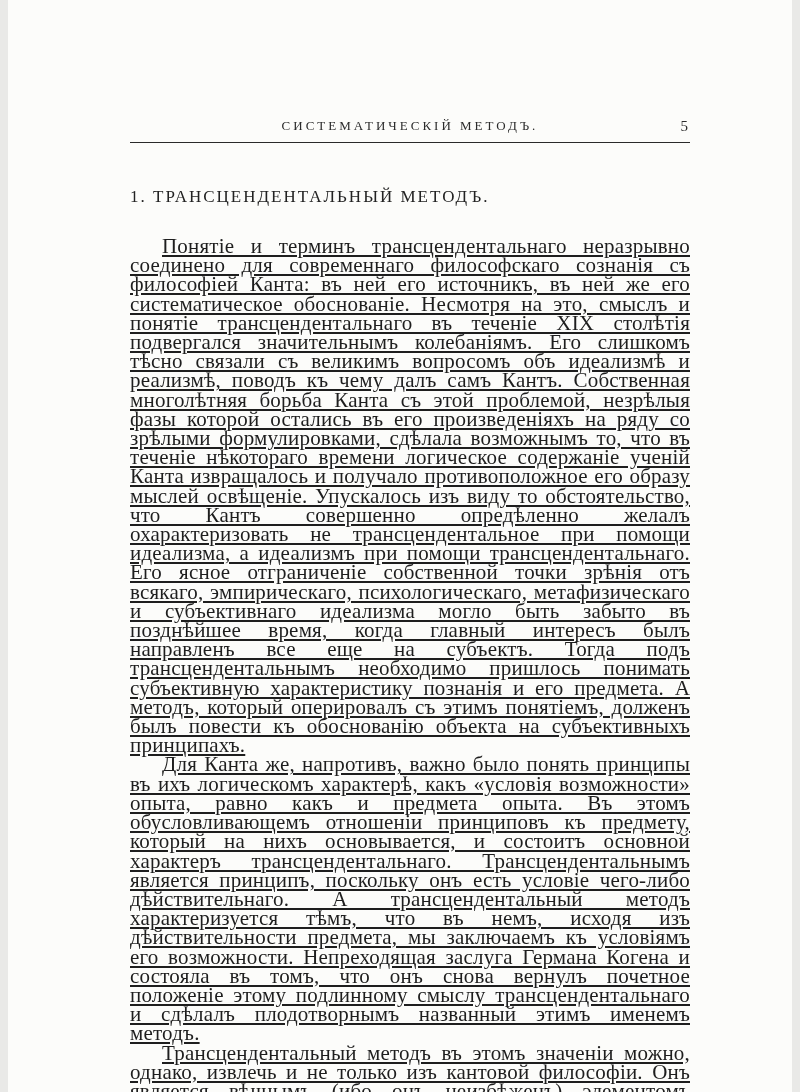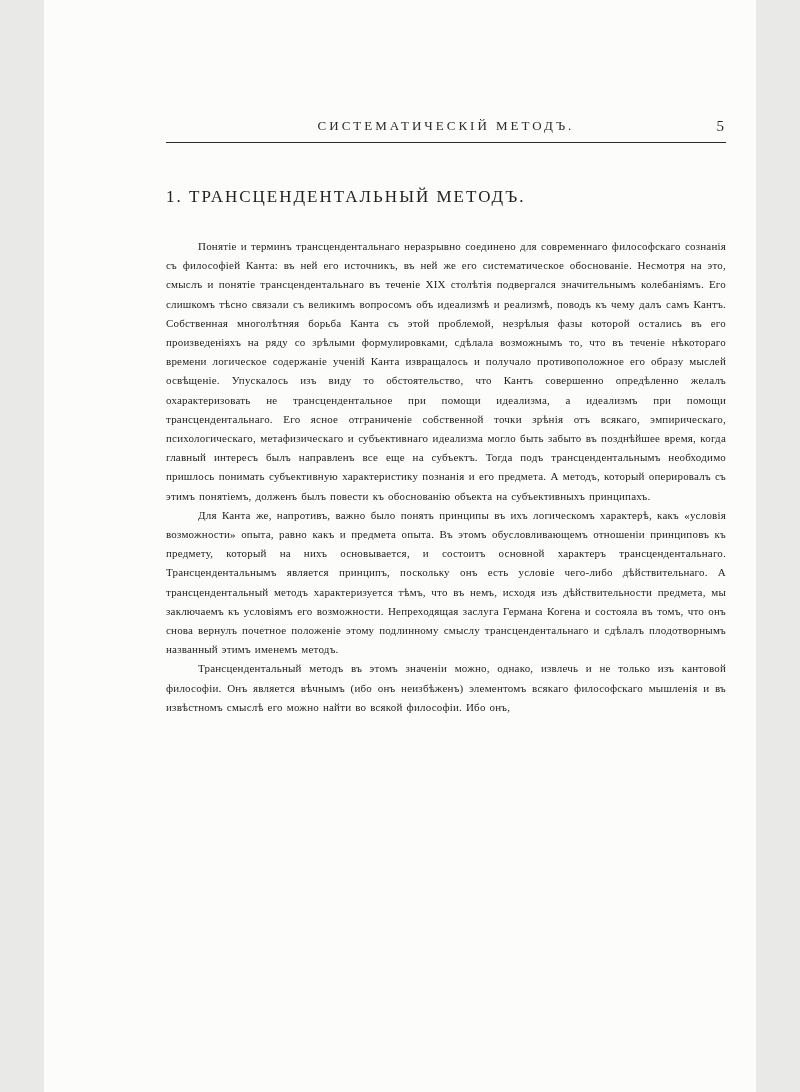--- a/index.html
+++ b/index.html
@@ -2,21 +2,21 @@
 <html><head>
 <meta charset="utf-8">
 <style>
   html, body {
     margin: 0;
     padding: 0;
     background: #e9e9e7;
   }
   .page {
     position: relative;
-    width: 712px;
+    width: 784px;
     height: 1092px;
     margin: 0 auto;
     background: #fcfcfa;
     font-family: "Liberation Serif", "DejaVu Serif", serif;
     color: #1c1c1c;
     box-sizing: border-box;
     overflow: hidden;
   }
   .content {
     position: absolute;
@@ -52,25 +52,26 @@
     color: #222;
     font-weight: normal;
   }
   .body-text {
     margin-top: 30px;
   }
   .body-text p {
     margin: 0;
     text-align: justify;
     text-indent: 32px;
-    font-size: 11px;
+    font-size: 21px;
     line-height: 19.2px;
     letter-spacing: 0.2px;
     word-spacing: 1px;
     color: #1e1e1e;
+    text-decoration: underline;
   }
 </style>
 </head>
 <body>
 
 <div class="page">
   <div class="content">
 
     <div class="running-header">
       <span class="running-title">СИСТЕМАТИЧЕСКІЙ МЕТОДЪ.</span>

